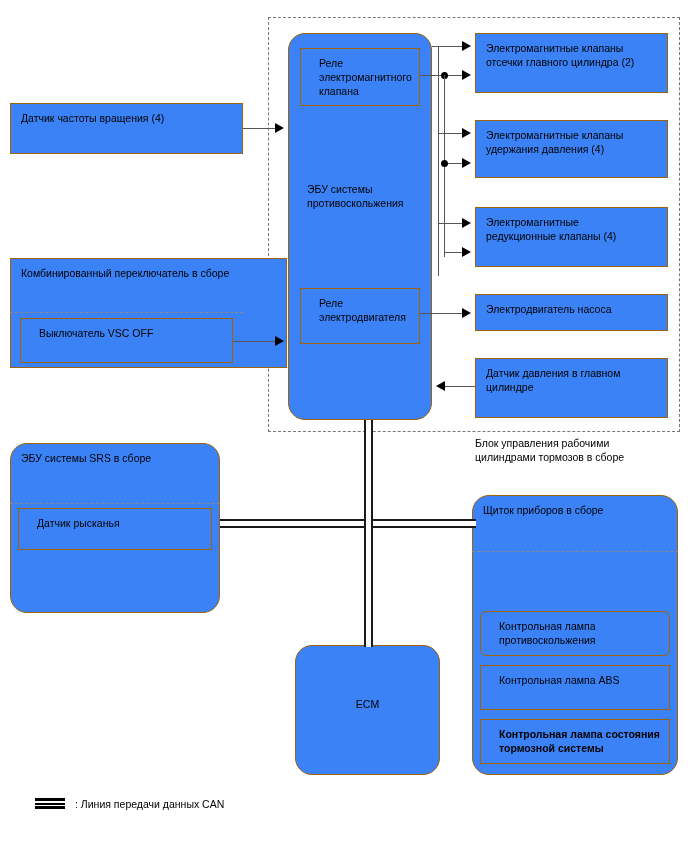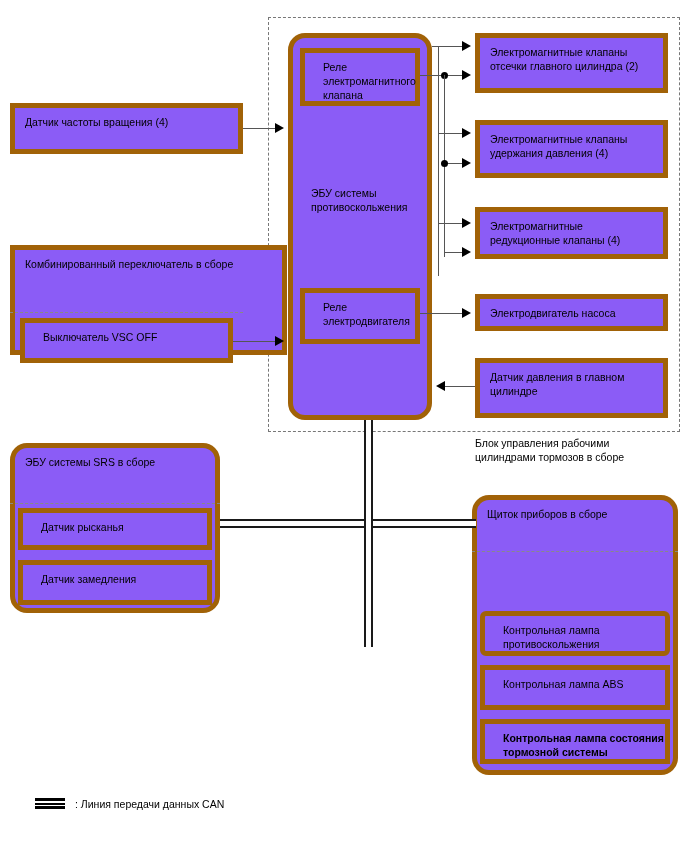--- a/index.html
+++ b/index.html
@@ -11,22 +11,22 @@
     position: relative;
     width: 688px;
     height: 852px;
     background: #ffffff;
     font-family: "Liberation Sans", "DejaVu Sans", sans-serif;
     overflow: hidden;
   }
   .box {
     position: absolute;
     box-sizing: border-box;
-    border: 5px solid #a16207;
-    background: #8b5cf6;
+    border: 1px solid #a16207;
+    background: #3b82f6;
   }
   .box.rounded {
     border-radius: 17px;
   }
   .box .label {
     position: absolute;
     left: 10px;
     top: 7px;
     font-size: 10.5px;
     line-height: 14px;
@@ -127,21 +127,21 @@
 <div id="canvas">
 
   <div class="dashed-region" style="left:268px; top:17px; width:412px; height:415px;"></div>
 
   <div class="box" style="left:10px; top:103px; width:233px; height:51px;">
     <span class="label">Датчик частоты вращения (4)</span>
   </div>
   <div class="wire h" style="left:243px; top:128px; width:32px;"></div>
   <div class="arrow-r" style="left:275px; top:123px;"></div>
 
-  <div class="box" style="left:10px; top:245px; width:277px; height:110px;">
+  <div class="box" style="left:10px; top:258px; width:277px; height:110px;">
     <span class="label">Комбинированный переключатель в сборе</span>
   </div>
   <div class="hdivider" style="left:10px; top:312px; width:233px;"></div>
   <div class="box" style="left:20px; top:318px; width:213px; height:45px;">
     <span class="label indent">Выключатель VSC OFF</span>
   </div>
   <div class="wire h" style="left:233px; top:341px; width:42px;"></div>
   <div class="arrow-r" style="left:275px; top:336px;"></div>
 
   <div class="box rounded" style="left:288px; top:33px; width:144px; height:387px;">
@@ -163,21 +163,21 @@
   <div class="box" style="left:475px; top:33px; width:193px; height:60px;">
     <span class="label">Электромагнитные клапаны
 отсечки главного цилиндра (2)</span>
   </div>
 
   <div class="box" style="left:475px; top:120px; width:193px; height:58px;">
     <span class="label">Электромагнитные клапаны
 удержания давления (4)</span>
   </div>
 
-  <div class="box" style="left:475px; top:207px; width:193px; height:52px;">
+  <div class="box" style="left:475px; top:207px; width:193px; height:60px;">
     <span class="label">Электромагнитные
 редукционные клапаны (4)</span>
   </div>
 
   <div class="box" style="left:475px; top:294px; width:193px; height:37px;">
     <span class="label">Электродвигатель насоса</span>
   </div>
 
   <div class="box" style="left:475px; top:358px; width:193px; height:60px;">
     <span class="label">Датчик давления в главном
@@ -217,24 +217,24 @@
   <div class="free-text" style="left:475px; top:436px; width:200px;">Блок управления рабочими
 цилиндрами тормозов в сборе</div>
 
   <div class="box rounded" style="left:10px; top:443px; width:210px; height:170px;">
     <span class="label">ЭБУ системы SRS в сборе</span>
   </div>
   <div class="hdivider" style="left:10px; top:503px; width:210px;"></div>
   <div class="box" style="left:18px; top:508px; width:194px; height:42px;">
     <span class="label indent">Датчик рысканья</span>
   </div>
-  <div class="box" style="left:18px; top:560px; width:194px; height:45px;">
-    <span class="label indent">Датчик замедления</span>
-  </div>
-
+
+  <div class="box rounded" style="left:295px; top:645px; width:145px; height:130px;">
+    <span class="center-label" style="top:52px;">ECM</span>
+  </div>
 
   <div class="box rounded" style="left:472px; top:495px; width:206px; height:280px;">
     <span class="label">Щиток приборов в сборе</span>
   </div>
   <div class="hdivider" style="left:472px; top:551px; width:206px;"></div>
 
   <div class="box" style="left:480px; top:611px; width:190px; height:45px;border-radius:6px;">
     <span class="label indent">Контрольная лампа
 противоскольжения</span>
   </div>

